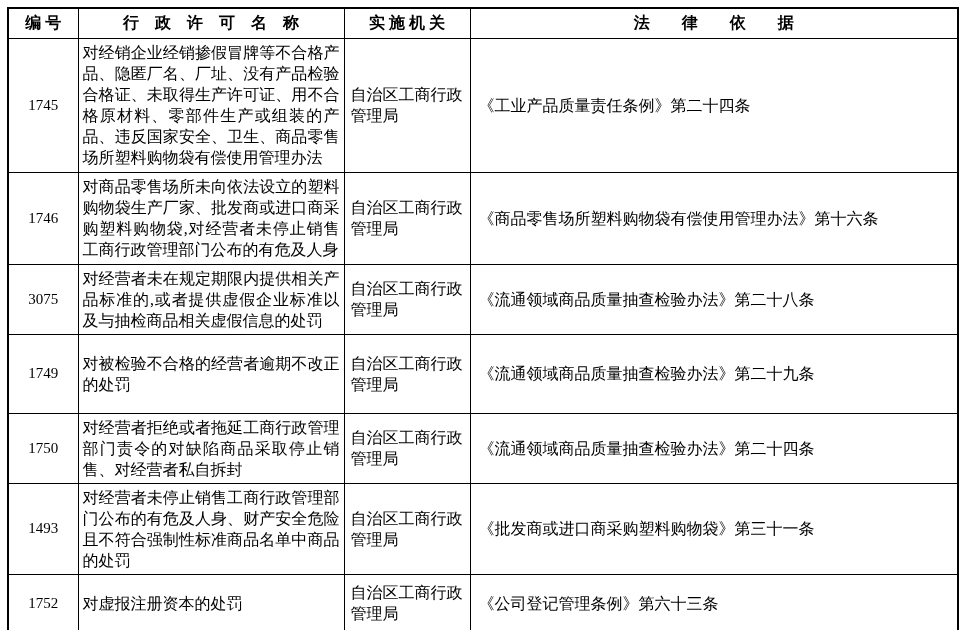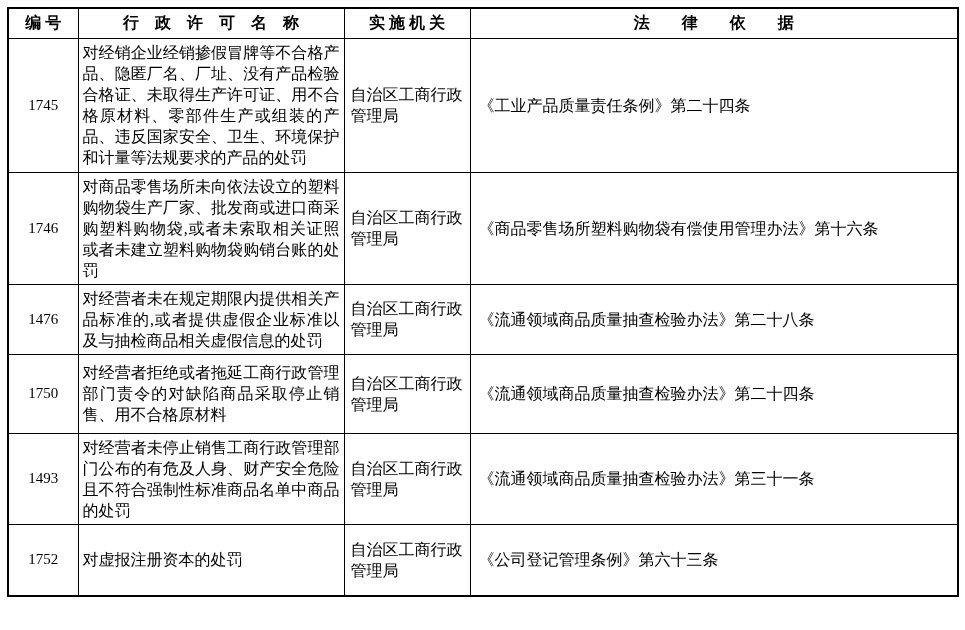--- a/index.html
+++ b/index.html
@@ -94,47 +94,53 @@
       <tr>
         <th>编 号</th>
         <th>行　政　许　可　名　称</th>
         <th>实 施 机 关</th>
         <th>法　　律　　依　　据</th>
       </tr>
     </thead>
     <tbody>
       <tr>
         <td class="id-cell">1745</td>
-        <td class="name-cell">对经销企业经销掺假冒牌等不合格产品、隐匿厂名、厂址、没有产品检验合格证、未取得生产许可证、用不合格原材料、零部件生产或组装的产品、违反国家安全、卫生、环境保护和计量等法规要求的产品的处罚</td>
+        <td class="name-cell">对经销企业经销掺假冒牌等不合格产品、隐匿厂名、厂址、没有产品检验合格证、未取得生产许可证、用不合格原材料、零部件生产或组装的产品、违反国家安全、卫生、商品零售场所塑料购物袋有偿使用管理办法</td>
         <td class="agency-cell">自治区工商行政管理局</td>
         <td class="legal-cell">《工业产品质量责任条例》第二十四条</td>
       </tr>
       <tr>
         <td class="id-cell">1746</td>
-        <td class="name-cell">对商品零售场所未向依法设立的塑料购物袋生产厂家、批发商或进口商采购塑料购物袋,或者未索取相关证照或者未建立塑料购物袋购销台账的处罚</td>
+        <td class="name-cell">对商品零售场所未向依法设立的塑料购物袋生产厂家、批发商或进口商采购塑料购物袋,对经营者未停止销售工商行政管理部门公布的有危及人身</td>
         <td class="agency-cell">自治区工商行政管理局</td>
         <td class="legal-cell">《商品零售场所塑料购物袋有偿使用管理办法》第十六条</td>
       </tr>
       <tr>
-        <td class="id-cell">1476</td>
+        <td class="id-cell">3075</td>
         <td class="name-cell">对经营者未在规定期限内提供相关产品标准的,或者提供虚假企业标准以及与抽检商品相关虚假信息的处罚</td>
         <td class="agency-cell">自治区工商行政管理局</td>
         <td class="legal-cell">《流通领域商品质量抽查检验办法》第二十八条</td>
       </tr>
       <tr>
+        <td class="id-cell">1749</td>
+        <td class="name-cell">对被检验不合格的经营者逾期不改正的处罚</td>
+        <td class="agency-cell">自治区工商行政管理局</td>
+        <td class="legal-cell">《流通领域商品质量抽查检验办法》第二十九条</td>
+      </tr>
+      <tr>
         <td class="id-cell">1750</td>
-        <td class="name-cell">对经营者拒绝或者拖延工商行政管理部门责令的对缺陷商品采取停止销售、用不合格原材料</td>
+        <td class="name-cell">对经营者拒绝或者拖延工商行政管理部门责令的对缺陷商品采取停止销售、对经营者私自拆封</td>
         <td class="agency-cell">自治区工商行政管理局</td>
         <td class="legal-cell">《流通领域商品质量抽查检验办法》第二十四条</td>
       </tr>
       <tr>
         <td class="id-cell">1493</td>
         <td class="name-cell">对经营者未停止销售工商行政管理部门公布的有危及人身、财产安全危险且不符合强制性标准商品名单中商品的处罚</td>
         <td class="agency-cell">自治区工商行政管理局</td>
-        <td class="legal-cell">《流通领域商品质量抽查检验办法》第三十一条</td>
+        <td class="legal-cell">《批发商或进口商采购塑料购物袋》第三十一条</td>
       </tr>
       <tr>
         <td class="id-cell">1752</td>
         <td class="name-cell">对虚报注册资本的处罚</td>
         <td class="agency-cell">自治区工商行政管理局</td>
         <td class="legal-cell">《公司登记管理条例》第六十三条</td>
       </tr>
     </tbody>
   </table>
 </div>

